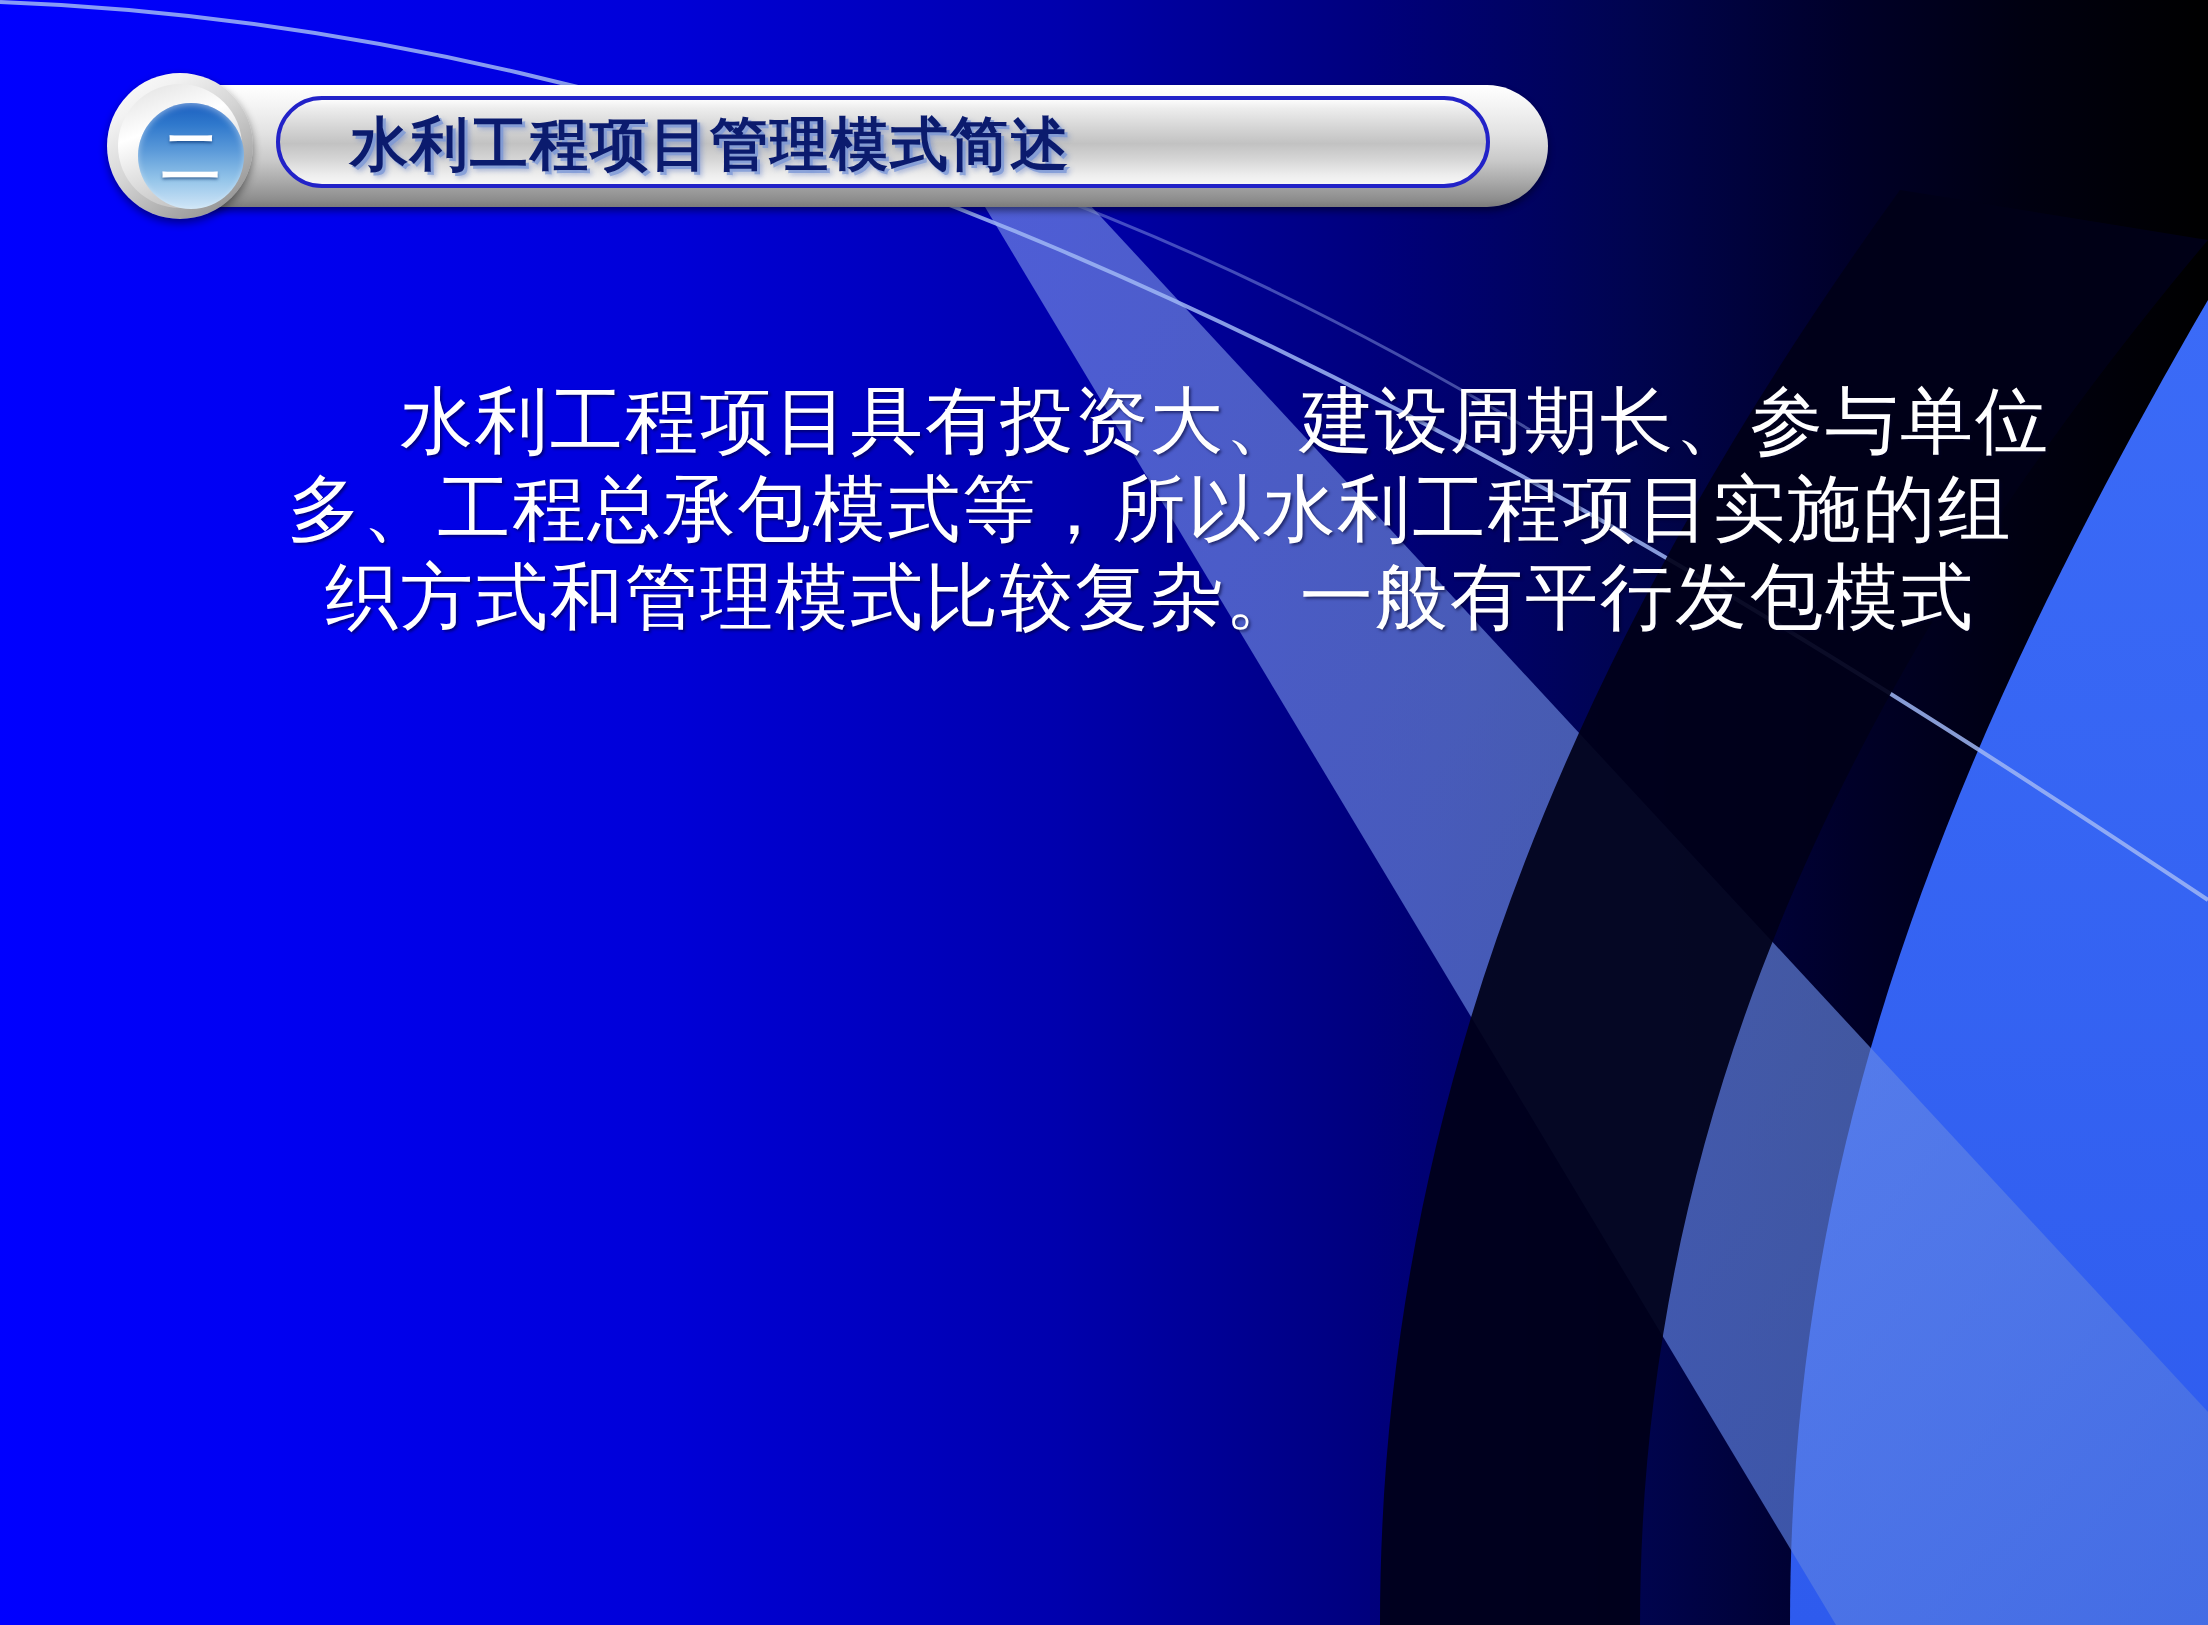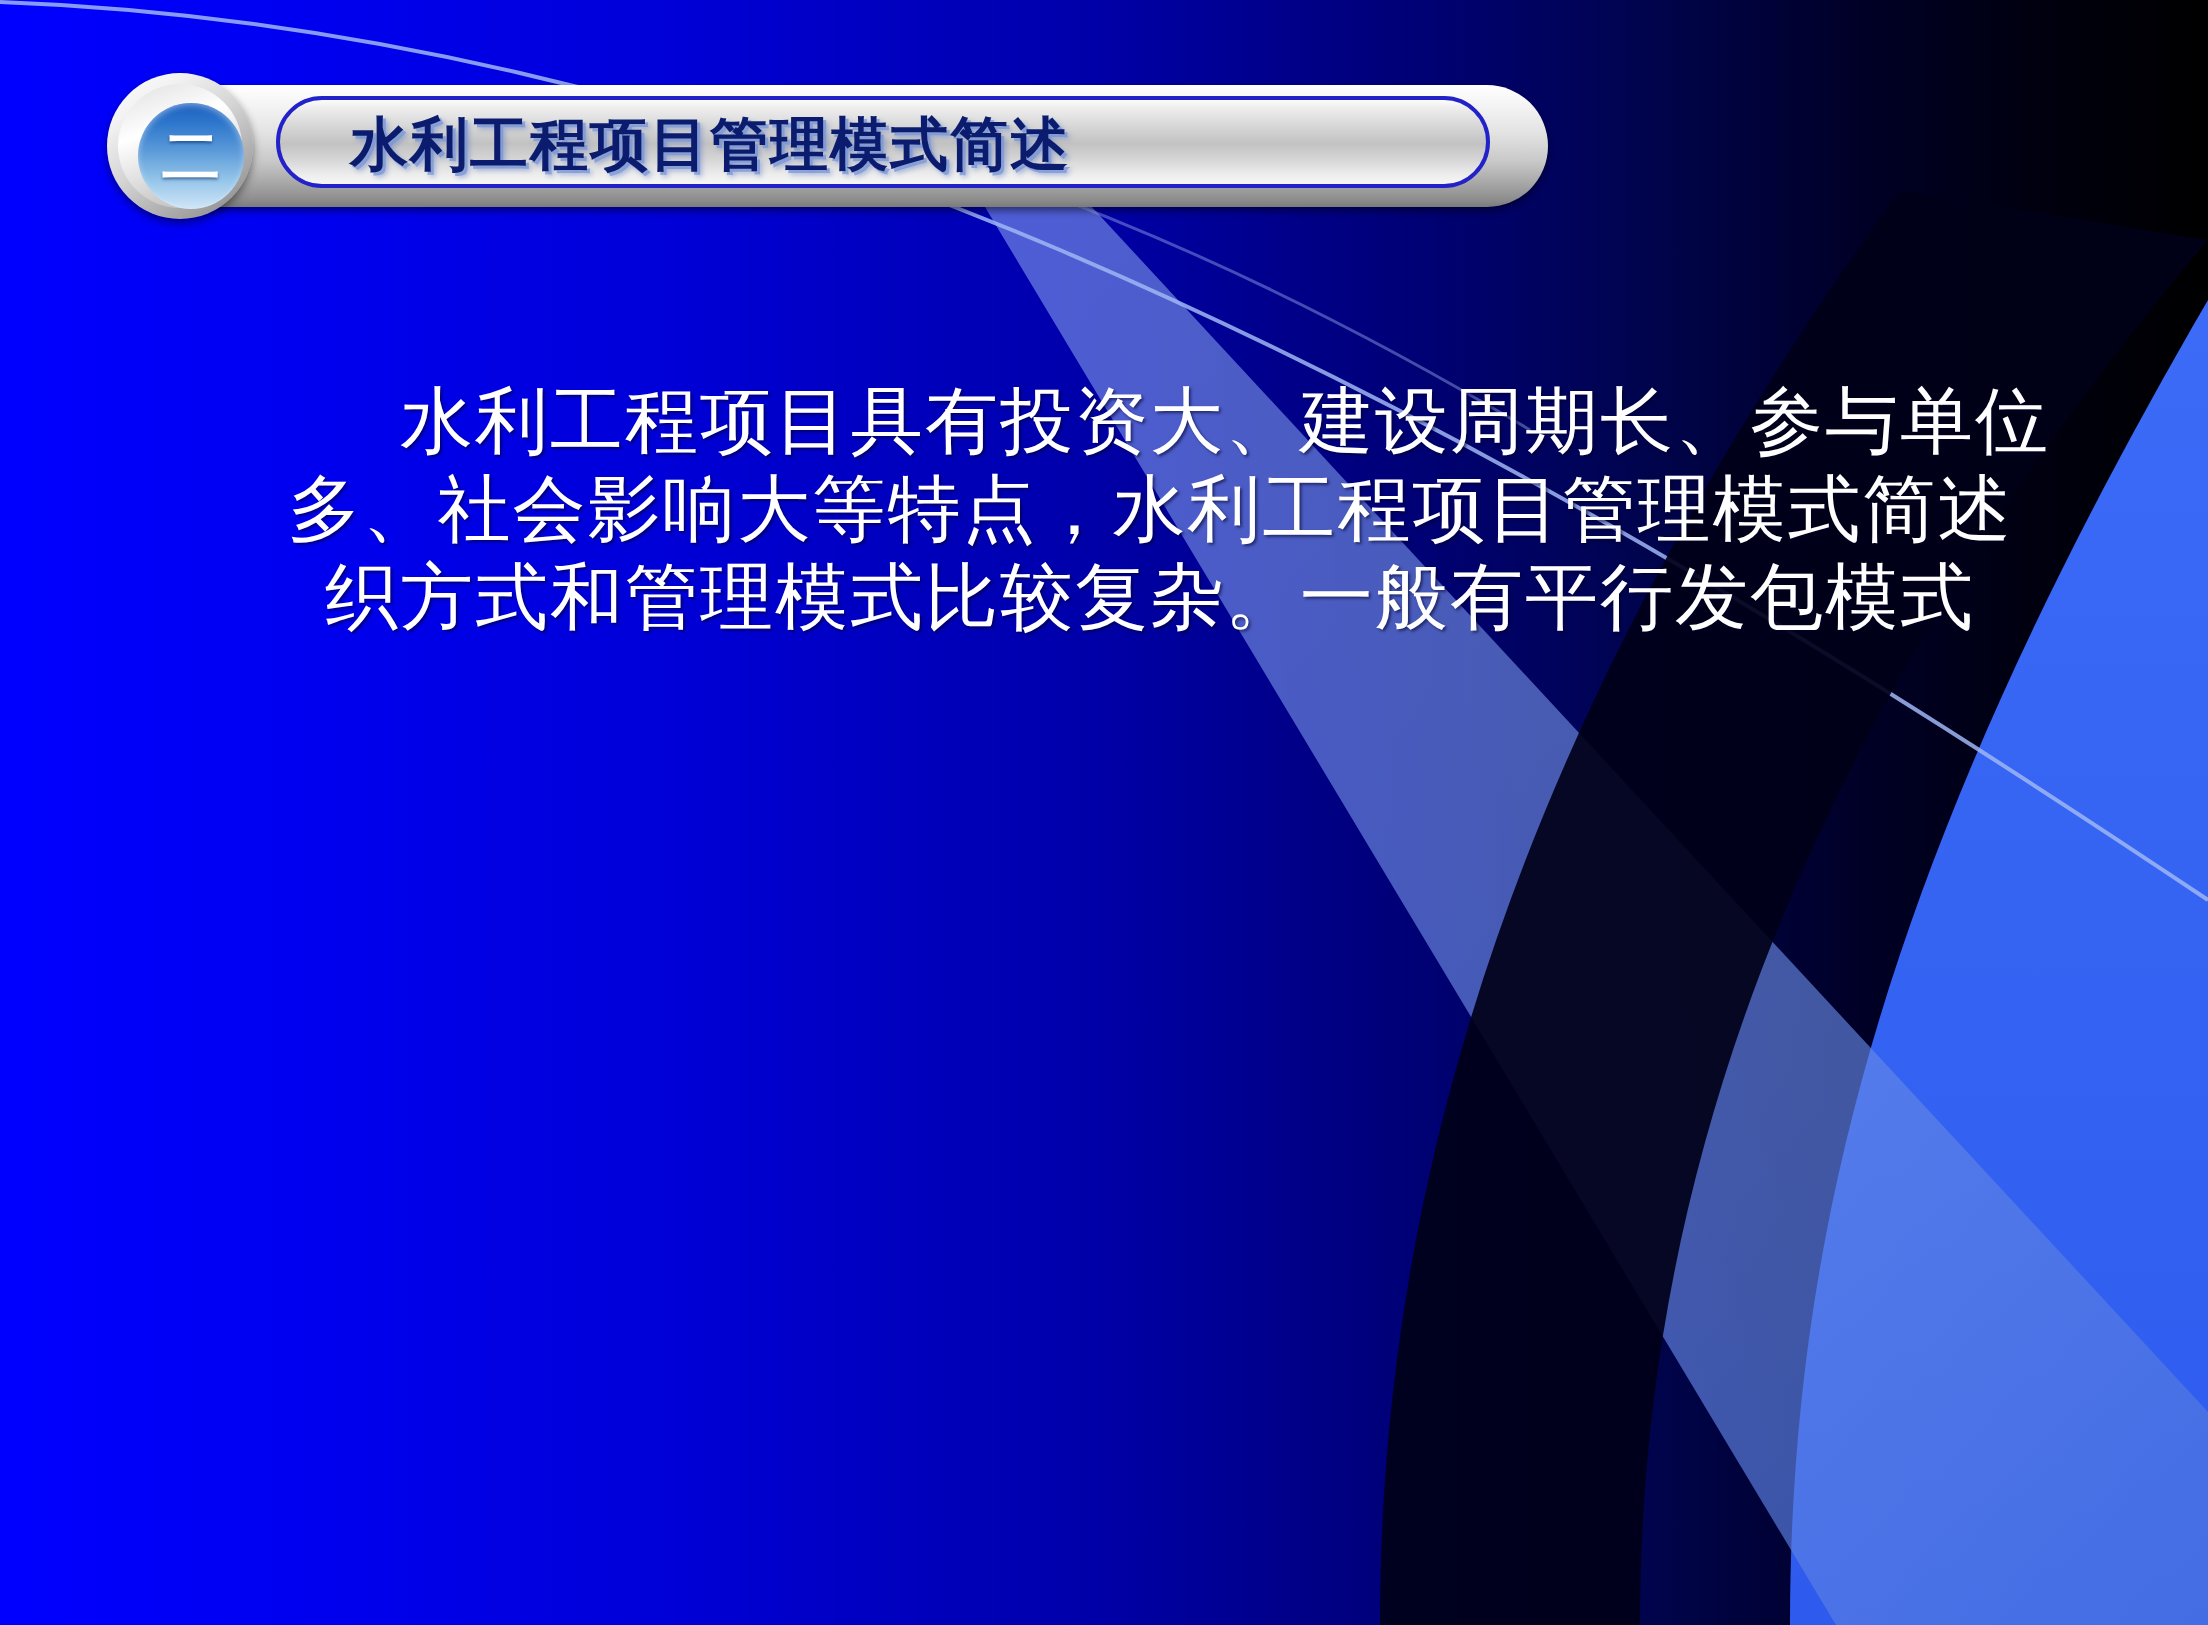--- a/index.html
+++ b/index.html
@@ -220,17 +220,17 @@
       <div class="badge-ring">
         <div class="badge-inner">
           <span class="badge-num">二</span>
         </div>
       </div>
     </div>
   </div>
 
   <div id="body-text">
     <div class="para-line first">水利工程项目具有投资大、建设周期长、参与单位</div>
-    <div class="para-line">多、社会影响大等特点，水利工程项目管理模式简述</div>
+    <div class="para-line">多、工程总承包模式等，所以水利工程项目实施的组</div>
     <div class="para-line">织方式和管理模式比较复杂。一般有平行发包模式</div>
   </div>
 
 </div>
 
 </body></html>

